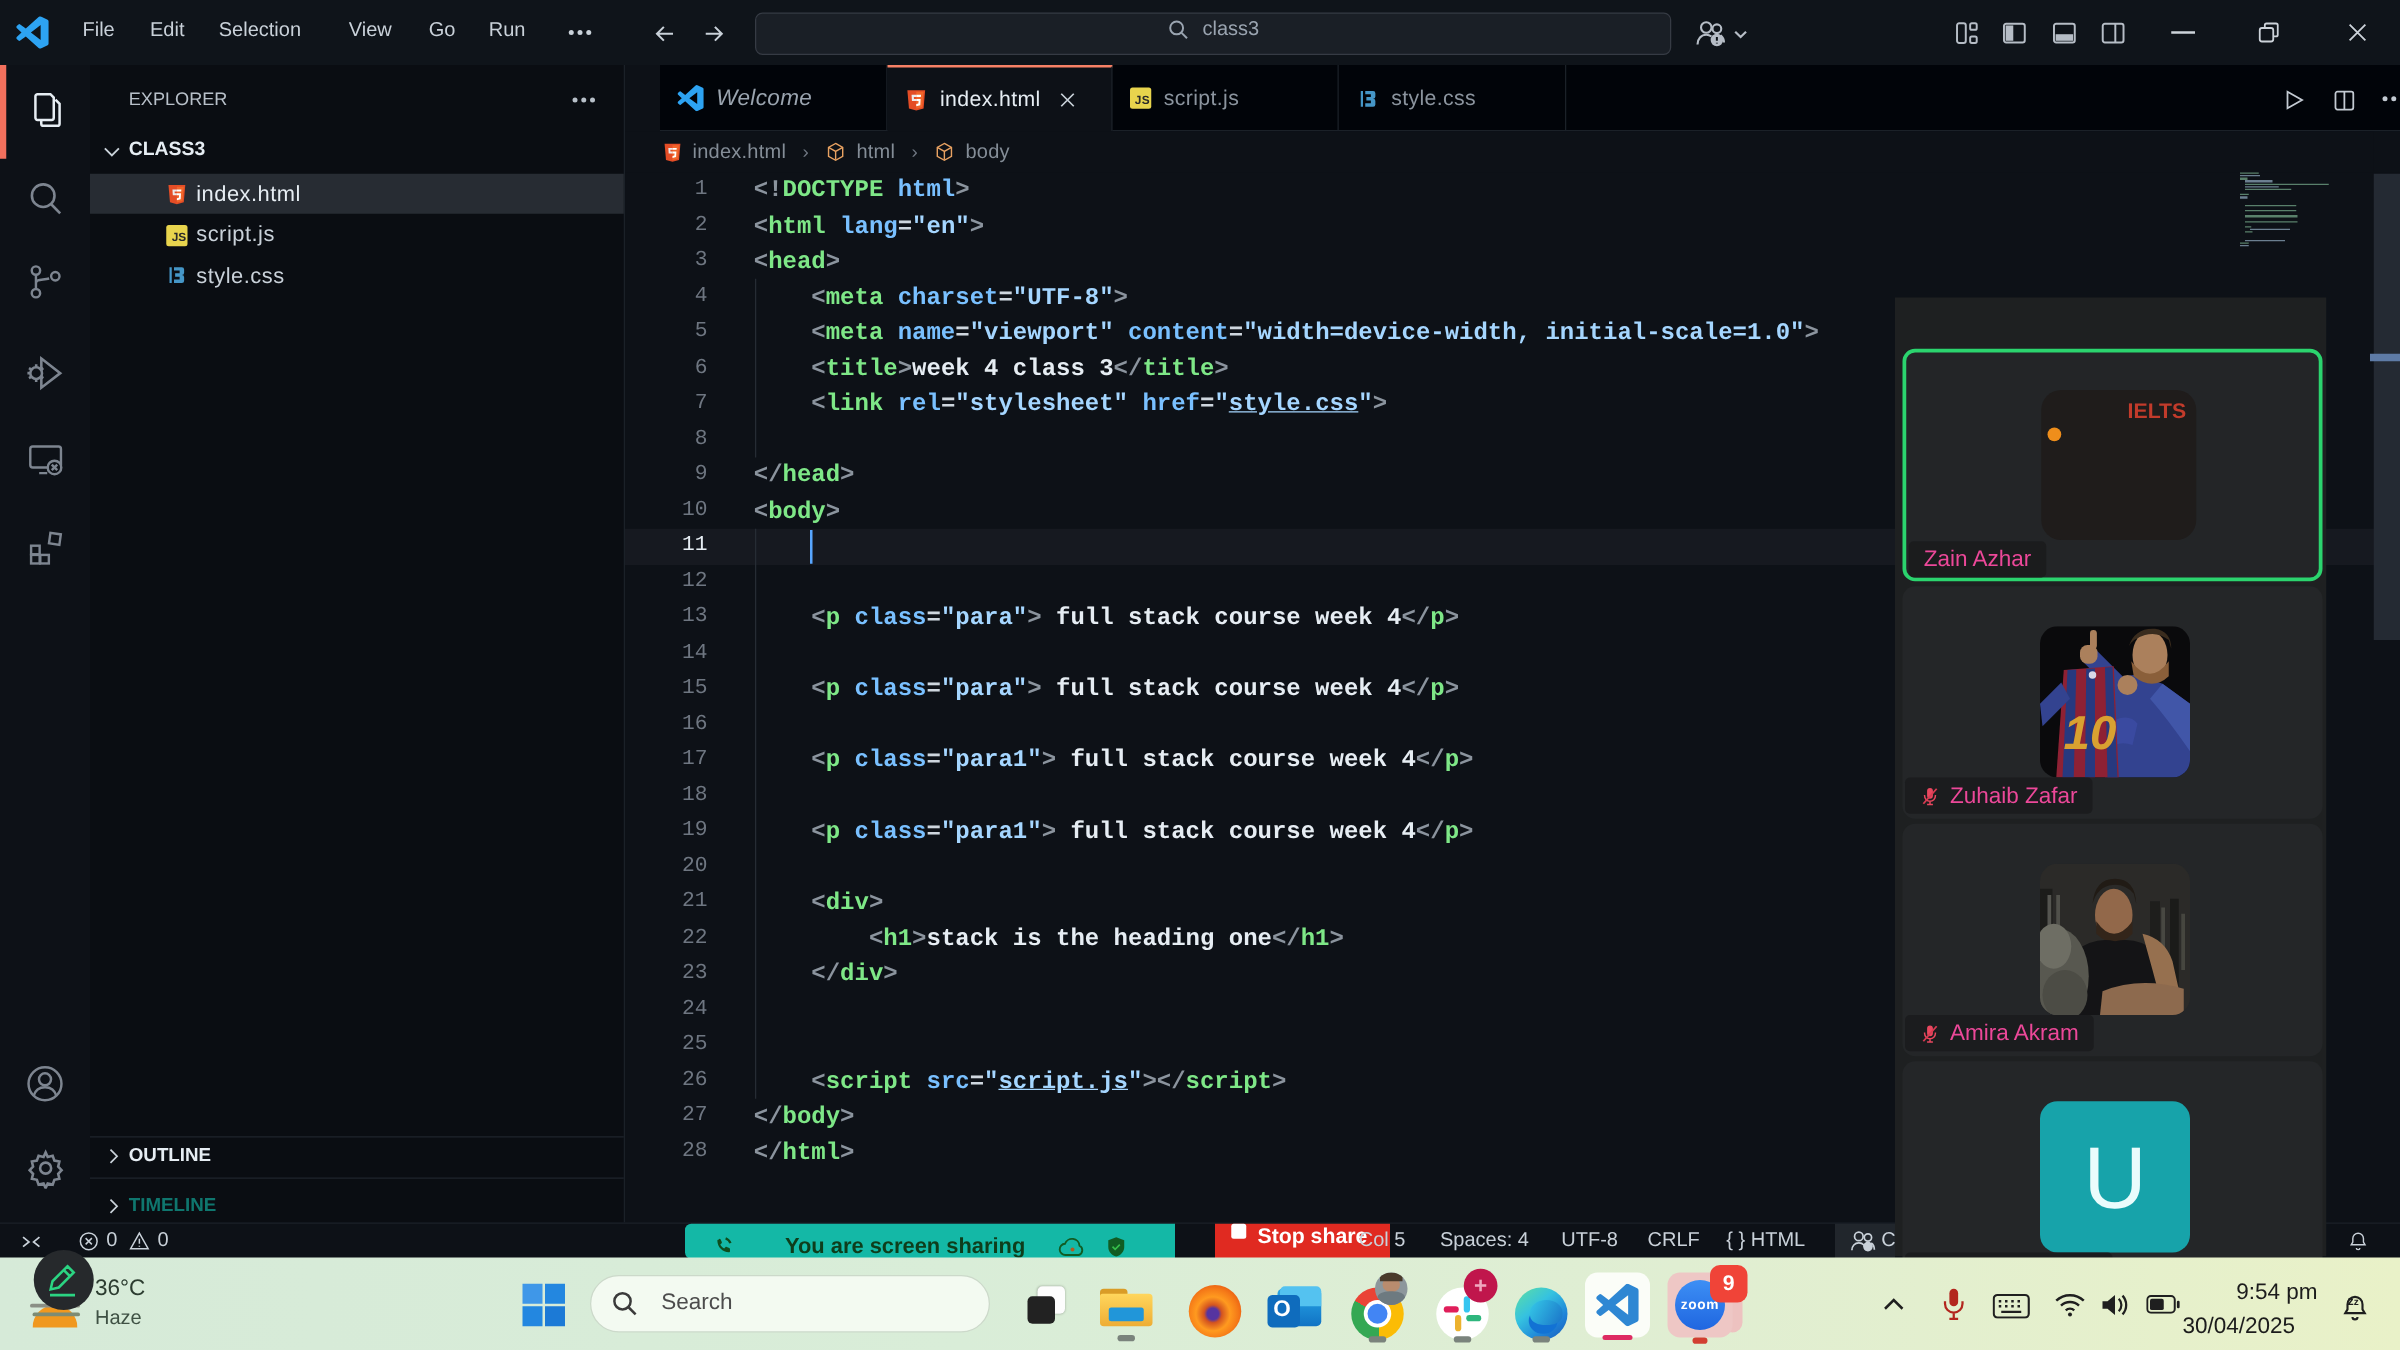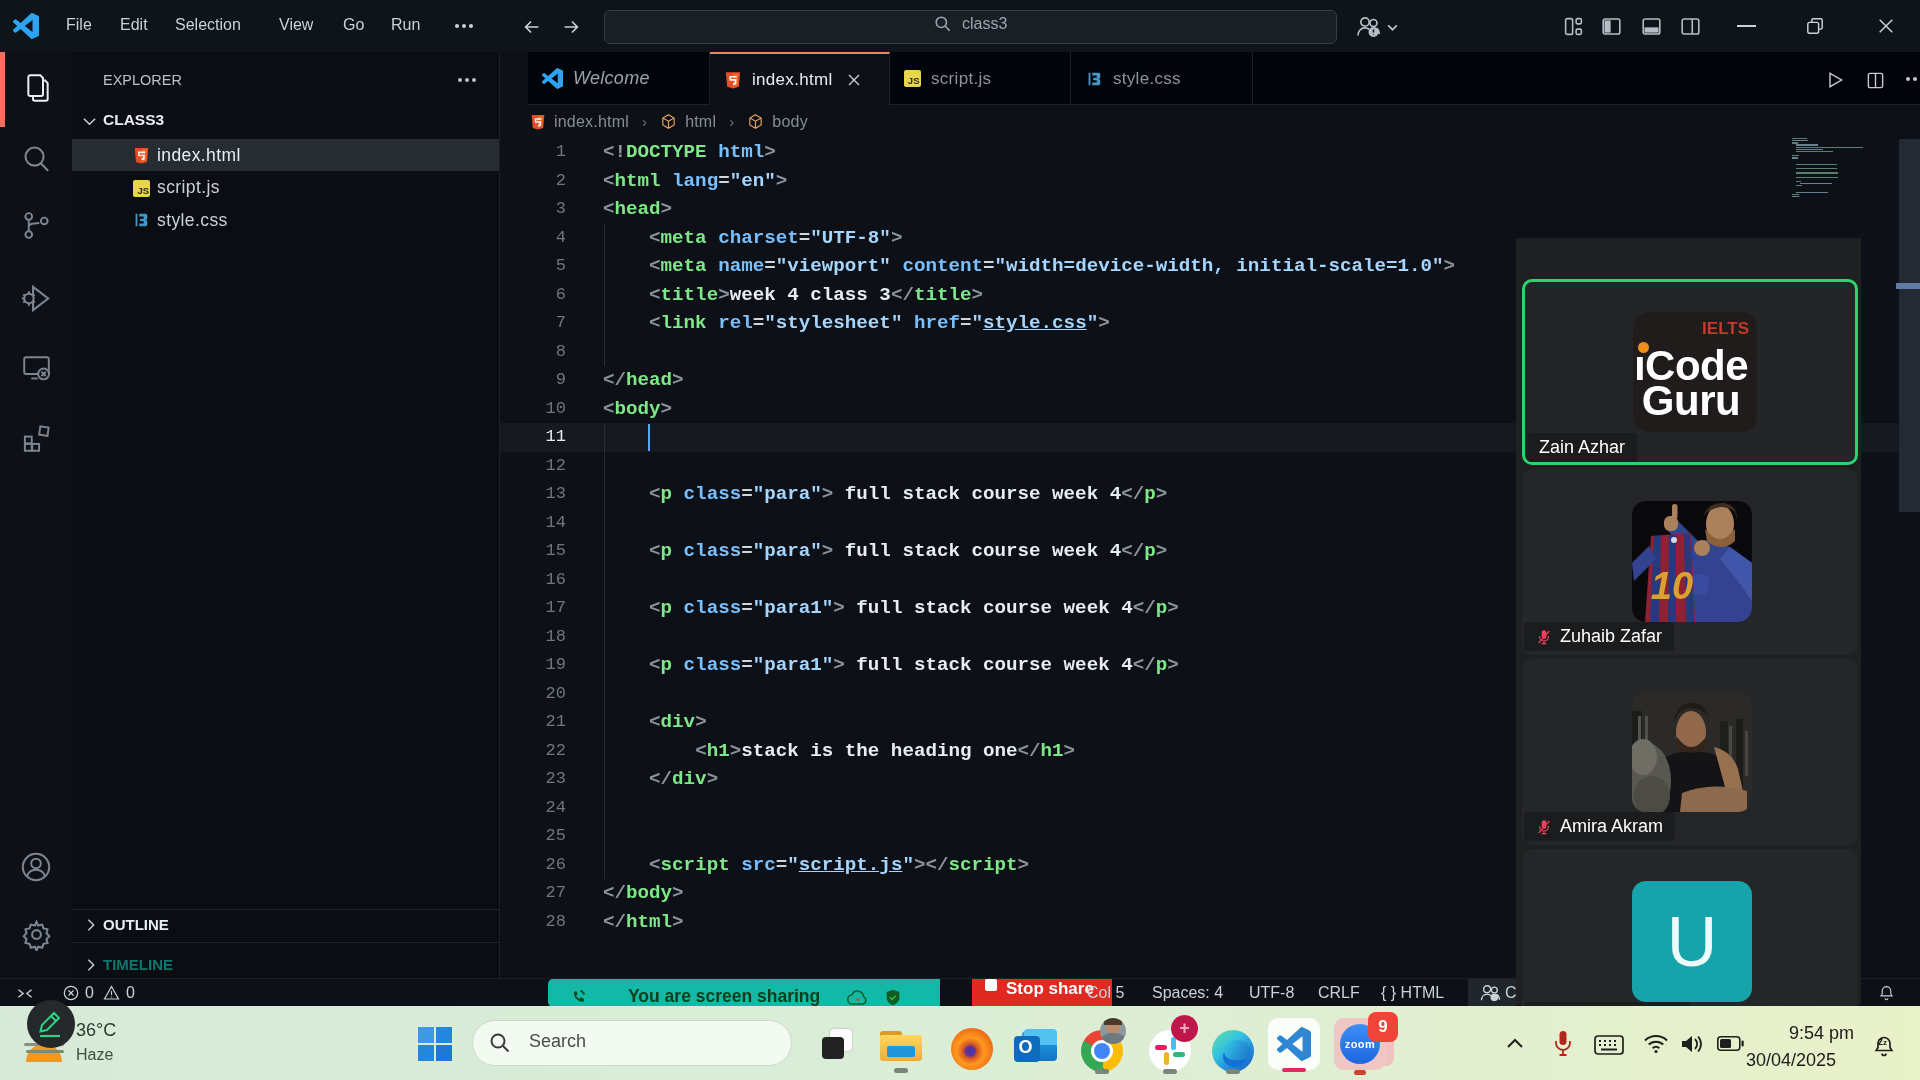--- a/index.html
+++ b/index.html
@@ -26,21 +26,21 @@
   #gutter { position:absolute; left:0; top:0; width:66px; text-align:right; font-family:"Liberation Mono",monospace; font-size:17px; line-height:28.5px; color:#6e7681; }
   #code { position:absolute; left:103px; top:0; font-family:"Liberation Mono",monospace; font-size:19.2px; line-height:28.5px; color:#c9d1d9; white-space:pre; font-weight:bold; }
   .pu { color:#8b949e; } .tg { color:#7ee787; } .at { color:#79c0ff; } .st { color:#a5d6ff; } .tx { color:#e6edf3; } .eq { color:#ced6de; }
   .lnk { text-decoration:underline; }
   
   #statusbar { left:0; top:978px; width:1920px; height:28px; background:#0d1117; border-top:1px solid #1b2128; color:#c9d1d9; font-size:16px; }
   .sbitem { position:absolute; top:0; height:28px; display:flex; align-items:center; }
   
   #zoompanel { left:1516px; top:238px; width:345px; height:767px; background:#1e2021; }
   .ztile { position:absolute; left:6px; width:336px; height:186px; background:#242628; border-radius:10px;margin-top:37px; }
-  .zname { position:absolute; left:2px; bottom:4px; height:29px; background:rgba(26,27,28,0.85); border-radius:4px; display:flex; align-items:center; padding:0 12px; color:#ffffff; font-size:18px; gap:8px; }
+  .zname { position:absolute; left:2px; bottom:4px; height:29px; background:rgba(26,27,28,0.85); border-radius:4px; display:flex; align-items:center; padding:0 12px; color:#ec4899; font-size:18px; gap:8px; }
   
   #taskbar { left:0; top:1006px; width:1920px; height:74px; background:linear-gradient(90deg,#d6ead8 0%,#d9edd8 40%,#e0eed2 70%,#e9f1c8 100%); }
 </style>
 </head>
 <body>
 <div id="screen">
 
   <div class="abs" id="titlebar">
     <svg class="abs" style="left:13px;top:13px" width="26" height="26" viewBox="0 0 24 24">
         <path fill="#2da3f2" d="M23.15 2.587L18.21.21a1.494 1.494 0 0 0-1.705.29l-9.46 8.63-4.12-3.128a.999.999 0 0 0-1.276.057L.327 7.261A1 1 0 0 0 .326 8.74L3.899 12 .326 15.26a1 1 0 0 0 .001 1.479L1.65 17.94a.999.999 0 0 0 1.276.057l4.12-3.128 9.46 8.63a1.492 1.492 0 0 0 1.704.29l4.942-2.377A1.5 1.5 0 0 0 24 20.06V3.939a1.5 1.5 0 0 0-.85-1.352zm-5.146 14.861L10.826 12l7.178-5.448v10.896z"></path>
@@ -372,21 +372,20 @@
     <svg class="abs" style="left:1878px;top:5px" width="17" height="18" viewBox="0 0 24 24" fill="none" stroke="#c9d1d9" stroke-width="1.6">
         <path d="M12 3a6 6 0 0 0-6 6v4l-1.8 3h15.6L18 13V9a6 6 0 0 0-6-6zM10 19.5a2 2 0 0 0 4 0"></path>
       </svg>
   </div>
 
   <div class="abs" id="zoompanel">
 
     <div class="ztile" style="top:4px;height:186px;border:3px solid #2bd46e;background:#232527">
       <div class="abs" style="left:108px;top:30px;width:124px;height:120px;background:#1f1c1b;border-radius:16px">
         <span class="abs" style="right:8px;top:7px;color:#c23b2b;font-weight:bold;font-size:17px">IELTS</span>
-        <div class="abs" style="left:-4px;top:36px;width:124px;text-align:center;color:#fff;font-weight:bold;font-size:42px;line-height:35px;letter-spacing:-0.5px">ıCode<br>Guru</div>
         <span class="abs" style="left:5px;top:30px;width:11px;height:11px;background:#ef8e1b;border-radius:50%"></span>
       </div>
       <div class="zname" style="bottom:0">
           <span>Zain Azhar</span>
         </div>
     </div>
 
     <div class="ztile" style="top:194px">
       <svg class="abs" style="left:110px;top:32px" width="120" height="121" viewBox="0 0 120 121">
         <defs>

